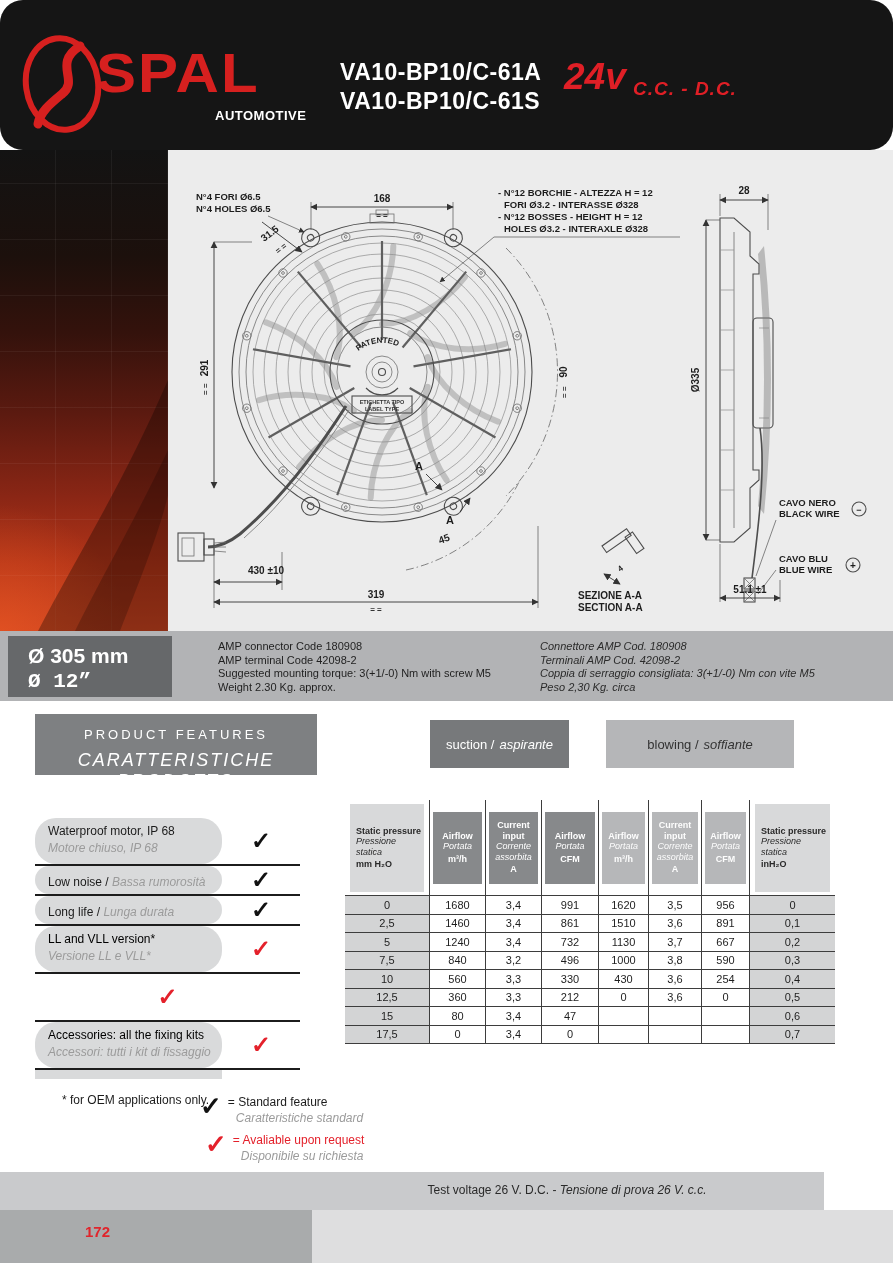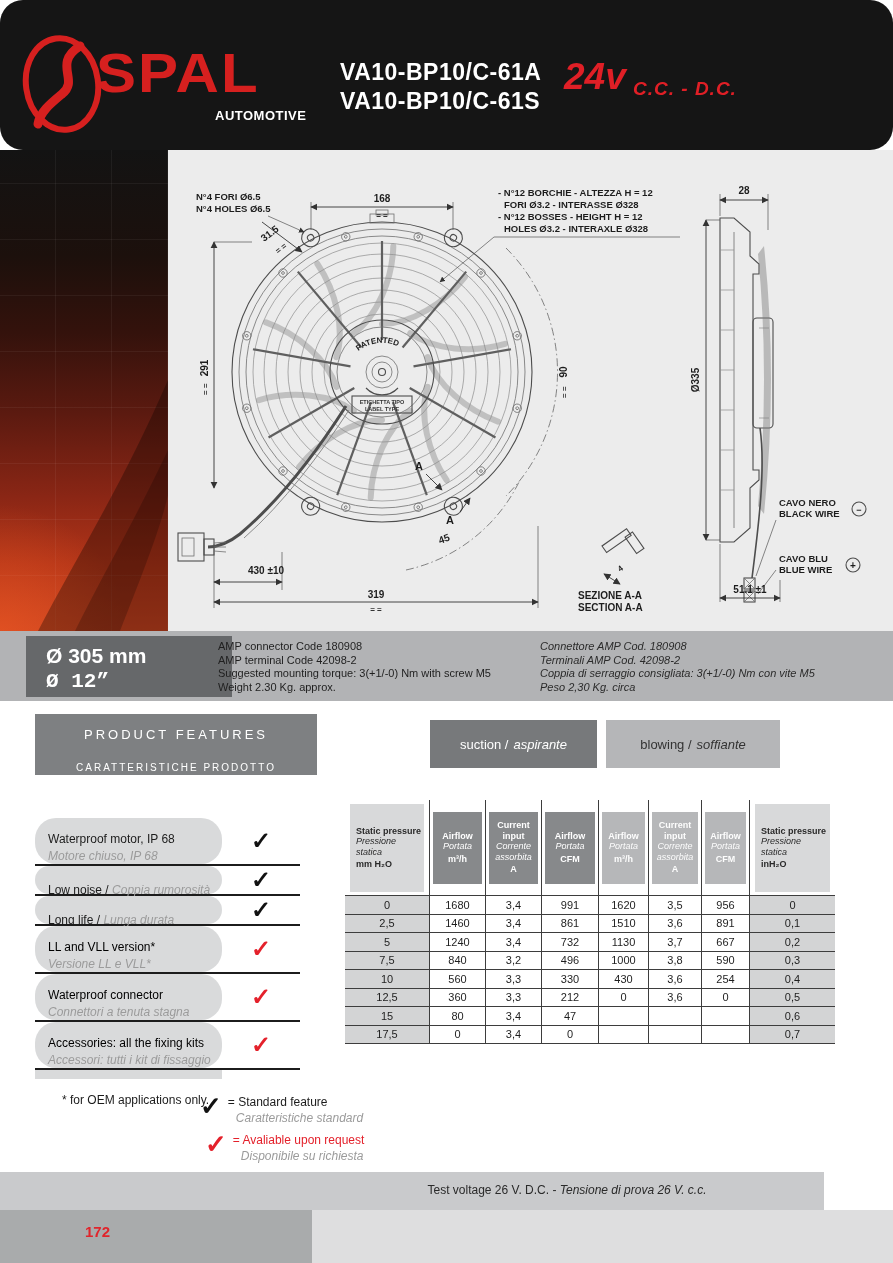--- a/index.html
+++ b/index.html
@@ -34,43 +34,43 @@
   .deq  { font-size:8px; font-weight:bold; fill:#333; }
   .o1 { stroke:#4d4d4d; fill:none; stroke-width:1.1; }
   .o2 { stroke:#707070; fill:none; stroke-width:.8; }
   .o3 { stroke:#8c8c8c; fill:none; stroke-width:.7; }
   .dim { stroke:#333; stroke-width:.9; fill:none; }
   .ext { stroke:#555; stroke-width:.7; fill:none; }
   .cdash { stroke:#666; stroke-width:.8; fill:none; stroke-dasharray:8 3 1.5 3; }
 
   
   .band { position:absolute; left:0; top:631px; width:893px; height:70px; background:#b2b3b5; }
-  .size-block { position:absolute; left:8px; top:5px; width:206px; height:61px; background:#66686a; color:#fff; padding:7px 0 2px 20px;margin-left:18px; }
+  .size-block { position:absolute; left:8px; top:5px; width:164px; height:61px; background:#66686a; color:#fff; padding:7px 0 2px 20px; }
   .size-mm { font-size:21px; font-weight:bold; line-height:1.2; }
   .size-in { font-size:21px; font-weight:bold; line-height:1.3;font-family:Liberation Mono, monospace; }
   .specs-en { position:absolute; left:218px; top:9px; font-size:11px; color:#1f1f1f; line-height:13.5px; }
   .specs-it { position:absolute; left:540px; top:9px; font-size:11px; color:#2b2b2b; font-style:italic; line-height:13.5px; }
 
   
   .main { position:absolute; left:0; top:701px; width:893px; height:471px; background:#fff; }
 
   .features-title { position:absolute; left:35px; top:13px; width:282px; height:61px; background:#7e8082;
     color:#fff; text-align:center; padding-top:13px; }
   .features-title .t1 { font-size:13px; letter-spacing:3px; }
-  .features-title .t2 { font-size:10px; letter-spacing:2px; margin-top:20px; }
+  .features-title .t2 { font-size:18px; font-style:italic; letter-spacing:2px; margin-top:8px; }
 
   .mode-btn { position:absolute; top:19px; height:48px; display:flex; align-items:center; justify-content:center; font-size:13px; }
-  .mode-suction { left:430px; width:167px; background:#77797b; color:#fff; }
-  .mode-blowing { left:606px; width:174px; background:#b5b6b8; color:#333; }
+  .mode-suction { left:430px; width:139px; background:#77797b; color:#fff; }
+  .mode-blowing { left:606px; width:188px; background:#b5b6b8; color:#333; }
   .mode-btn .it { font-style:italic; margin-left:5px; }
 
   
   .features-list { position:absolute; left:35px; top:117px; width:265px; }
   .feature-row { display:flex; border-bottom:2px solid #1c1c1c; }
-  .feature-text { width:187px; background:#d9dadb; padding:14px 4px 5px 13px;border-radius:21px; }
+  .feature-text { width:187px; background:#d9dadb; padding:6px 4px 5px 13px;border-radius:21px; }
   .feature-check { flex:1; display:flex; align-items:center; justify-content:center; background:#fff; }
   .feature-row.stacked { height:48px; }
   .feature-row.inline { height:30px; }
   .f-en { font-size:12px; color:#1c1c1c; }
   .f-en.red { color:#000000; }
   .f-it { font-size:12px; color:#9b9b9b; font-style:italic; }
   .feature-row.stacked .f-it { margin-top:3px; }
   .check { font-size:24px; font-weight:bold; line-height:1; }
   .check.black { color:#111; }
   .check.red { color:#e4212b; }
@@ -398,21 +398,21 @@
           <div class="feature-text">
             <div class="f-en">Waterproof motor, IP 68</div>
             <div class="f-it">Motore chiuso, IP 68</div>
           </div>
           <div class="feature-check">
             <span class="check black">✓</span>
           </div>
         </div>
         <div class="feature-row inline">
           <div class="feature-text">
-            <div><span class="f-en">Low noise / </span><span class="f-it">Coppia rumorosità</span></div>
+            <div><span class="f-en">Low noise / </span><span class="f-it">Bassa rumorosità</span></div>
           </div>
           <div class="feature-check">
             <span class="check black">✓</span>
           </div>
         </div>
         <div class="feature-row inline">
           <div class="feature-text">
             <div><span class="f-en">Long life / </span><span class="f-it">Lunga durata</span></div>
           </div>
           <div class="feature-check">
@@ -422,24 +422,20 @@
         <div class="feature-row stacked">
           <div class="feature-text">
             <div class="f-en red">LL and VLL version*</div>
             <div class="f-it">Versione LL e VLL*</div>
           </div>
           <div class="feature-check">
             <span class="check red">✓</span>
           </div>
         </div>
         <div class="feature-row stacked">
-          <div class="feature-text">
-            <div class="f-en red">Waterproof connector</div>
-            <div class="f-it">Connettori a tenuta stagna</div>
-          </div>
           <div class="feature-check">
             <span class="check red">✓</span>
           </div>
         </div>
         <div class="feature-row stacked">
           <div class="feature-text">
             <div class="f-en red">Accessories: all the fixing kits</div>
             <div class="f-it">Accessori: tutti i kit di fissaggio</div>
           </div>
           <div class="feature-check">

